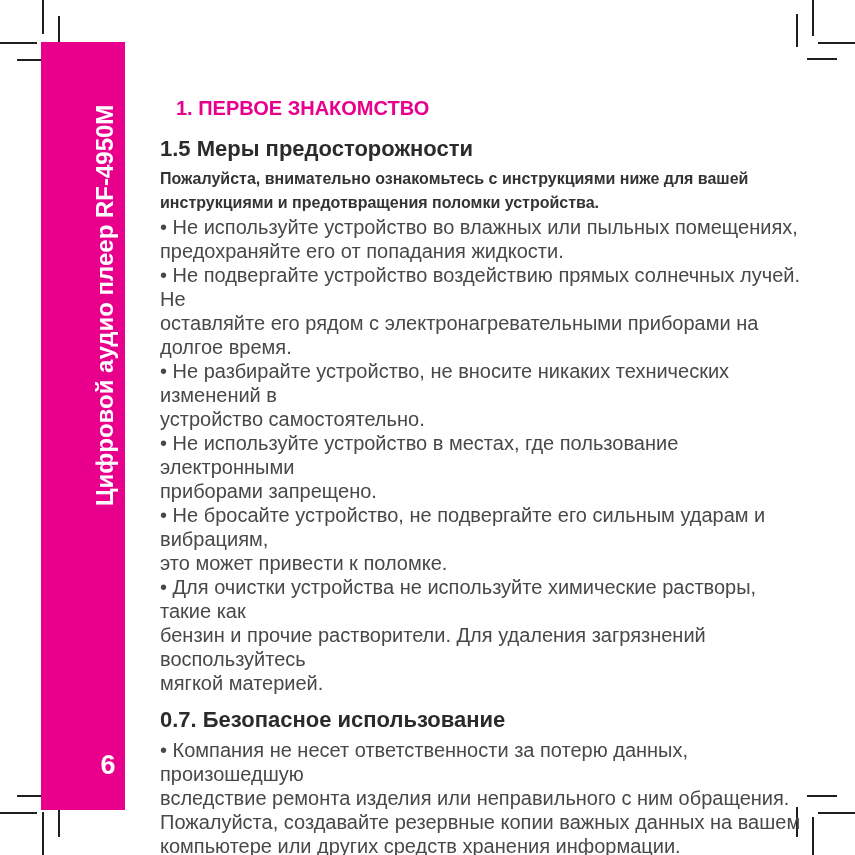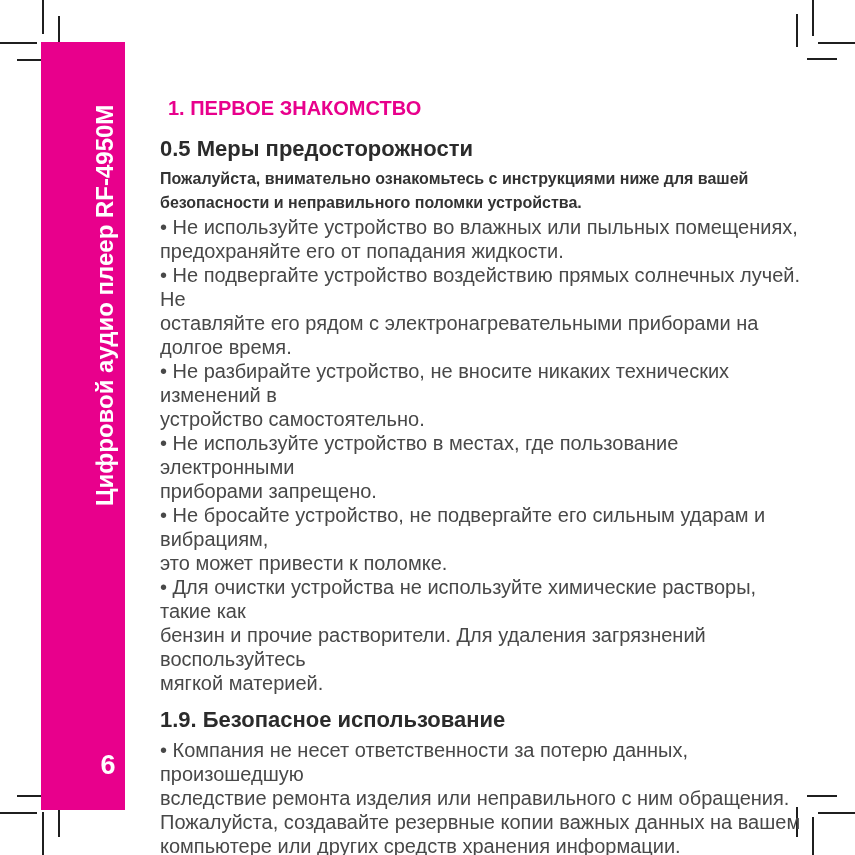--- a/index.html
+++ b/index.html
@@ -57,21 +57,21 @@
   }
 
   
   .content {
     position: absolute;
     left: 160px;
     top: 95px;
     width: 650px;
   }
   .chapter-heading {
-    margin: 0 0 13px 8px;
+    margin: 0 0 13px 16px;
     font-size: 20px;
     line-height: 26px;
     font-weight: bold;
     color: var(--accent, #e8008c);
   }
   .section-heading {
     margin: 0 0 3px 0;
     font-size: 22px;
     line-height: 30px;
     font-weight: bold;
@@ -126,40 +126,40 @@
 
 <div class="sidebar"></div>
 
 <div class="vertical-title">Цифровой аудио плеер RF-4950M</div>
 
 <div class="page-number">6</div>
 
 <div class="content">
   <h1 class="chapter-heading">1. ПЕРВОЕ ЗНАКОМСТВО</h1>
 
-  <h2 class="section-heading">0.5 Меры предосторожности</h2>
+  <h2 class="section-heading">1.5 Меры предосторожности</h2>
 
   <p class="intro-bold">Пожалуйста, внимательно ознакомьтесь с инструкциями ниже для вашей
-безопасности и неправильного поломки устройства.</p>
+инструкциями и предотвращения поломки устройства.</p>
 
   <p class="body-text">• Не используйте устройство во влажных или пыльных помещениях,
 предохраняйте его от попадания жидкости.
 • Не подвергайте устройство воздействию прямых солнечных лучей. Не
 оставляйте его рядом с электронагревательными приборами на долгое время.
 • Не разбирайте устройство, не вносите никаких технических изменений в
 устройство самостоятельно.
 • Не используйте устройство в местах, где пользование электронными
 приборами запрещено.
 • Не бросайте устройство, не подвергайте его сильным ударам и вибрациям,
 это может привести к поломке.
 • Для очистки устройства не используйте химические растворы, такие как
 бензин и прочие растворители. Для удаления загрязнений воспользуйтесь
 мягкой материей.</p>
 
-  <h2 class="section-heading second">1.9. Безопасное использование</h2>
+  <h2 class="section-heading second">0.7. Безопасное использование</h2>
 
   <p class="body-text">• Компания не несет ответственности за потерю данных, произошедшую
 вследствие ремонта изделия или неправильного с ним обращения.
 Пожалуйста, создавайте резервные копии важных данных на вашем
 компьютере или других средств хранения информации.
 • Для вашей безопасности, пожалуйста, обратите внимание:
 а) Не используйте плеер, если вы управляете автомобилем, или выполняете
 иные действия, требующие вашего полного внимания.</p>
 </div>
 

